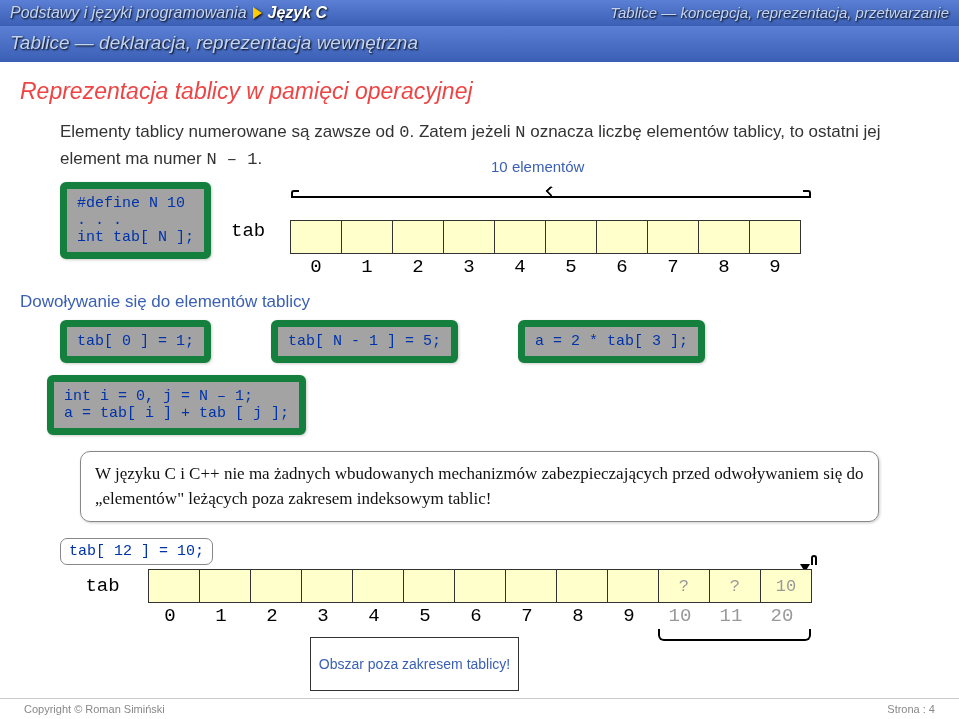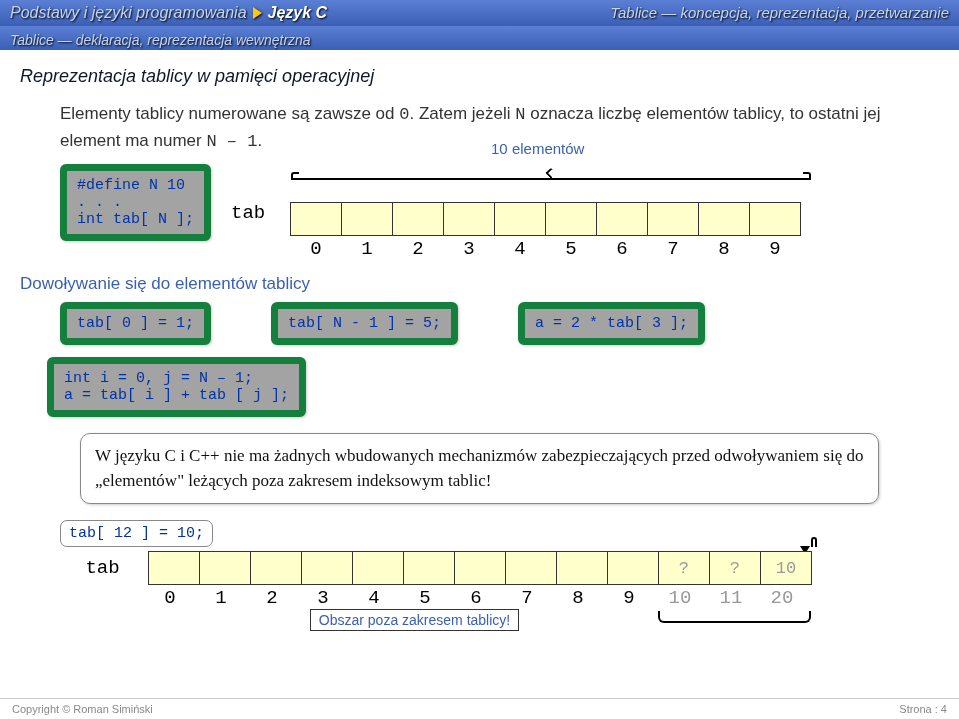--- a/index.html
+++ b/index.html
@@ -38,30 +38,30 @@
     filter: drop-shadow(1px 1px 1px #000);
   }
   .header-right {
     color: #c5d4f0;
     font-size: 15px;
     text-shadow: 1px 1px 2px #000;
     font-style: italic;
   }
   .subheader {
     background: linear-gradient(#5a7fd4, #3a5fb4);
-    padding: 6px 10px 2px;
+    padding: 6px 10px 8px;
     color: #c5d4f0;
-    font-size: 14px;
+    font-size: 19px;
     text-shadow: 1px 1px 2px #000;
     font-style: italic;
   }
   .main { padding: 10px 20px; }
   .slide-title {
-    color: #0f172a;
-    font-size: 18px;
+    color: #ef4444;
+    font-size: 23px;
     padding: 6px 0;
     font-style: italic;
   }
   .body-text {
     color: #333;
     font-size: 17px;
     margin: 8px 40px;
     line-height: 1.5;
   }
   .mono { font-family: "Courier New", monospace; }
@@ -195,24 +195,25 @@
     background: #ffffcc;
     text-align: center;
     line-height: 34px;
     font-family: "Courier New", monospace;
     margin-left: -1px;
   }
   .cell2.out { background: #ffffcc; color: #999; font-size: 17px; }
   .indices2 { margin-left: 85px; display: flex; }
   .brack-label {
     border: 1px solid #333;
-    padding: 2px 8px;
+    padding: 18px 8px;
     font-family: Verdana, sans-serif;
     font-size: 14px;
     display: inline-block;
+    margin-top: 10px;
     color: #3a5fb4;
   }
   .brace2 {
     position: absolute;
     height: 12px;
     border-bottom: 2px solid #000;
     border-left: 2px solid #000;
     border-right: 2px solid #000;
     border-radius: 0 0 6px 6px;
   }
@@ -225,21 +226,21 @@
     border-radius: 6px 6px 0 0;
   }
   .footer {
     position: absolute;
     bottom: 0;
     left: 0; right: 0;
     display: flex;
     justify-content: space-between;
     font-size: 11px;
     color: #888;
-    padding: 4px 12px;
+    padding: 4px 24px;
     border-top: 1px solid #ccc;
   }
   .arrow-down {
     width: 0; height: 0;
     border-left: 5px solid transparent;
     border-right: 5px solid transparent;
     border-top: 8px solid #000;
     position: absolute;
   }
 </style>

